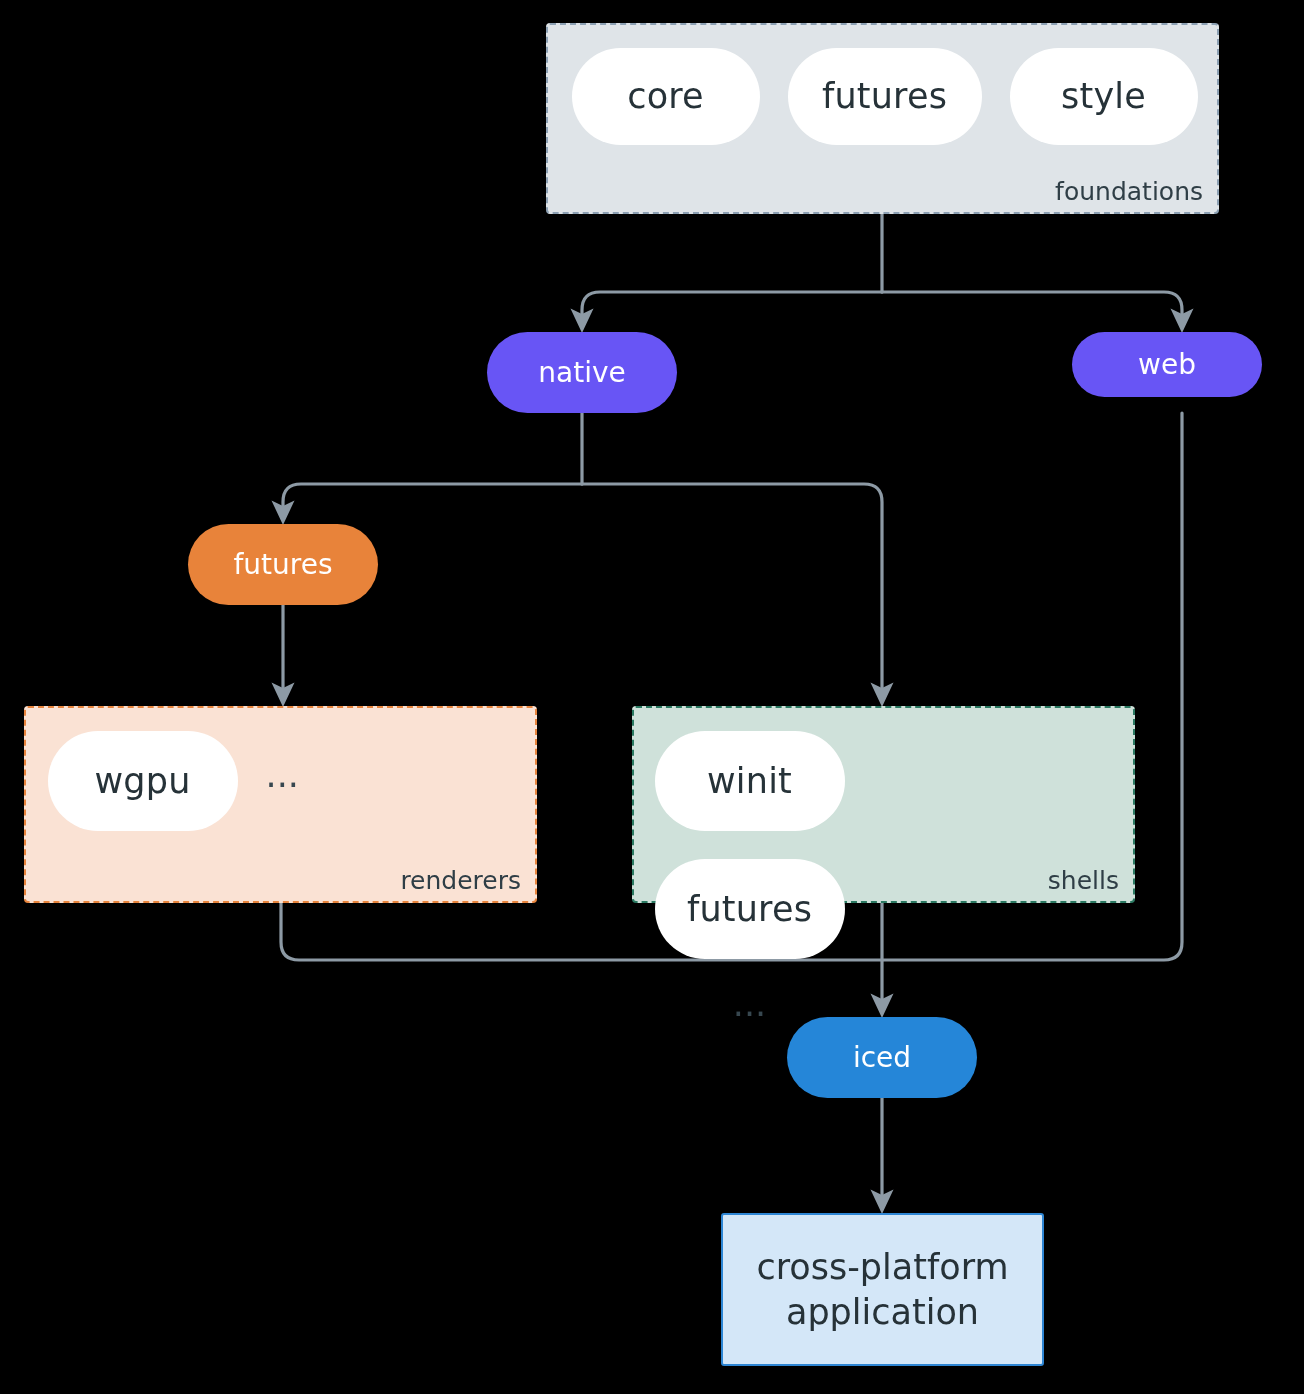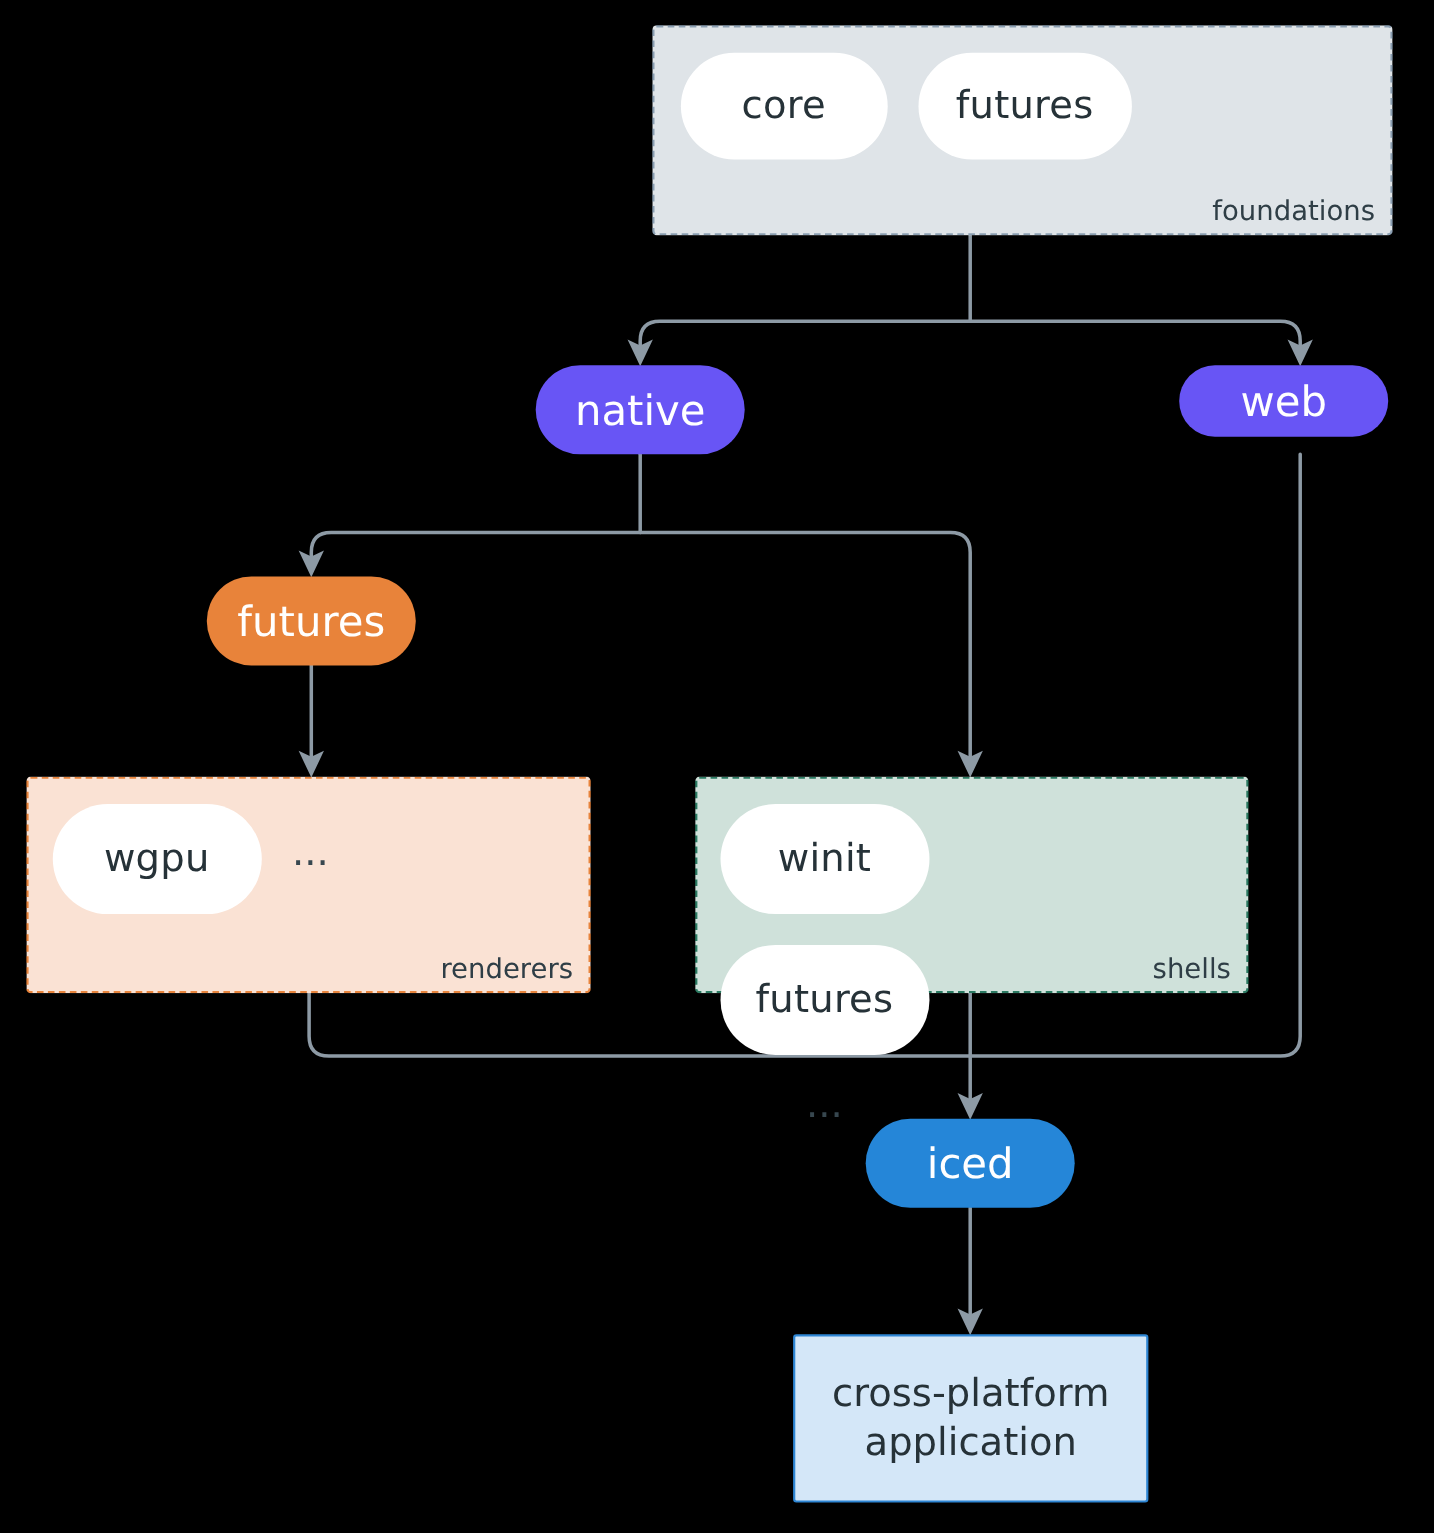--- a/index.html
+++ b/index.html
@@ -67,21 +67,21 @@
     right: 14px;
     bottom: 6px;
     color: #2f3e46;
     font-size: 25px;
     white-space: nowrap;
   }
   
   .capsule {
     border-radius: 999px;
     color: #ffffff;
-    font-size: 38px;
+    font-size: 28px;
     white-space: nowrap;
     text-align: center;
   }
   
   .rect-node {
     border-radius: 3px;
     font-size: 35px;
     line-height: 1.28;
     color: #263238;
     white-space: pre-line;
@@ -111,24 +111,25 @@
       <path d="M283,605 L283,696" marker-end="url(#ah)"></path>
 
       <path d="M281,903 L281,942 Q281,960 299,960 L882,960"></path>
       <path d="M1182,413 L1182,942 Q1182,960 1164,960 L882,960"></path>
       <path d="M882,903 L882,1007" marker-end="url(#ah)"></path>
 
       <path d="M882,1098 L882,1203" marker-end="url(#ah)"></path>
     </g>
   </svg>
 
-  <div class="group" id="g-foundations" style="left: 546px; top: 23px; width: 673px; height: 191px; background: rgb(223, 228, 232); border: 2.5px dashed rgb(140, 160, 179); margin-left: 47px;">
+  <div class="group" id="g-foundations" style="left: 546px; top: 23px; width: 673px; height: 191px; background: rgb(223, 228, 232); border: 2.5px dashed rgb(140, 160, 179);">
     <div class="group-pills" style="left: 23.5px; top: 22.5px;">
       <div class="pill" id="p-f0" style="width: 188px; height: 97px;">core</div>
       <div class="pill" id="p-f1" style="width: 194px; height: 97px;">futures</div>
+      <div class="pill" id="p-f2" style="width: 188px; height: 97px;">style</div>
     </div>
     <div class="group-label">foundations</div>
   </div>
 
   <div class="group" id="g-renderers" style="left: 24px; top: 706px; width: 513px; height: 197px; background: rgb(250, 226, 212); border: 2.5px dashed rgb(232, 132, 60);">
     <div class="group-pills" style="left: 21.5px; top: 22.5px;">
       <div class="pill" id="p-r0" style="width: 190px; height: 100px;">wgpu</div>
       <div class="ellipsis">...</div>
     </div>
     <div class="group-label">renderers</div>

